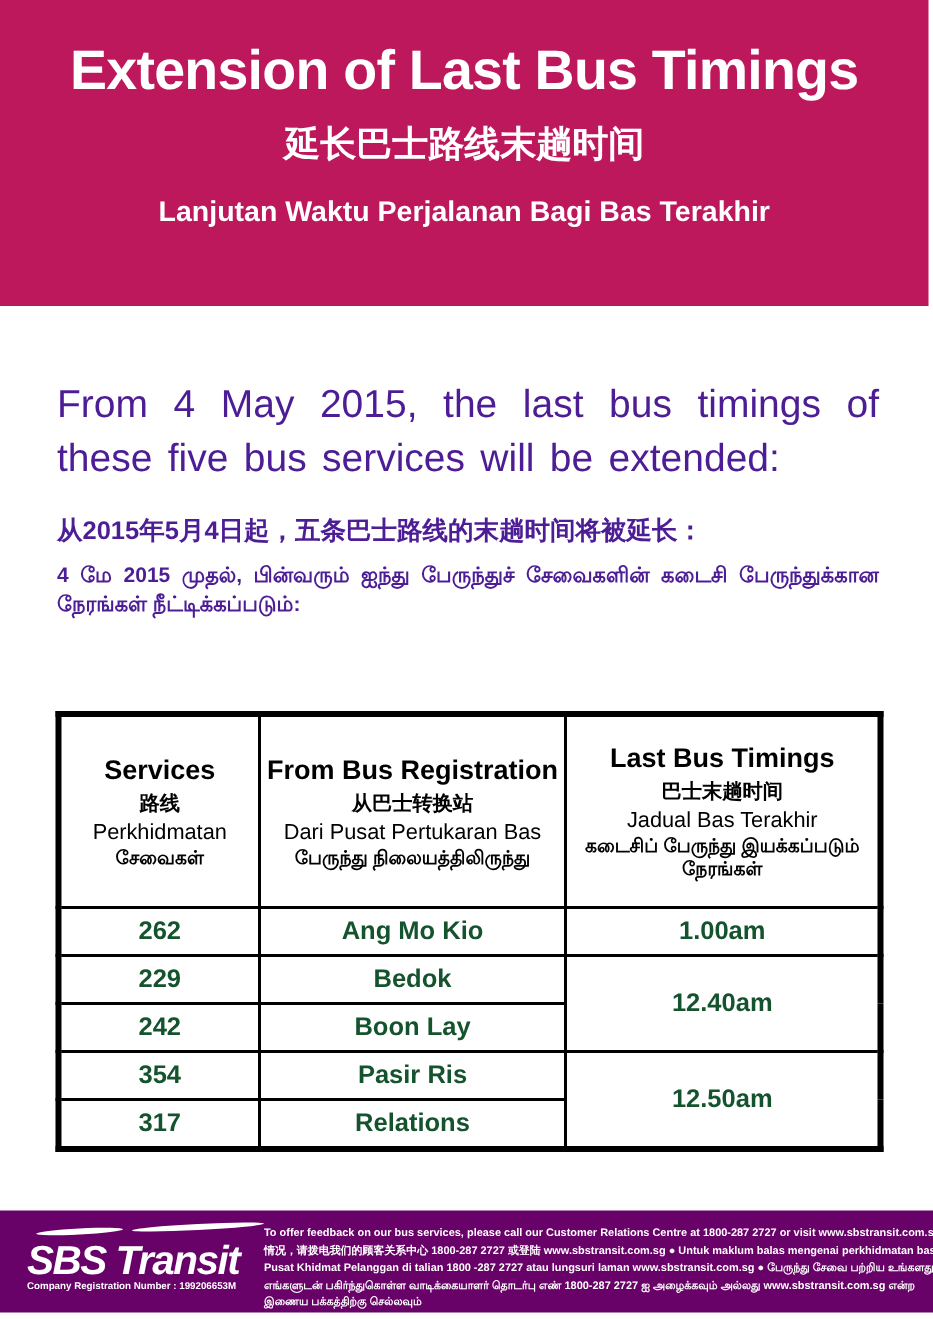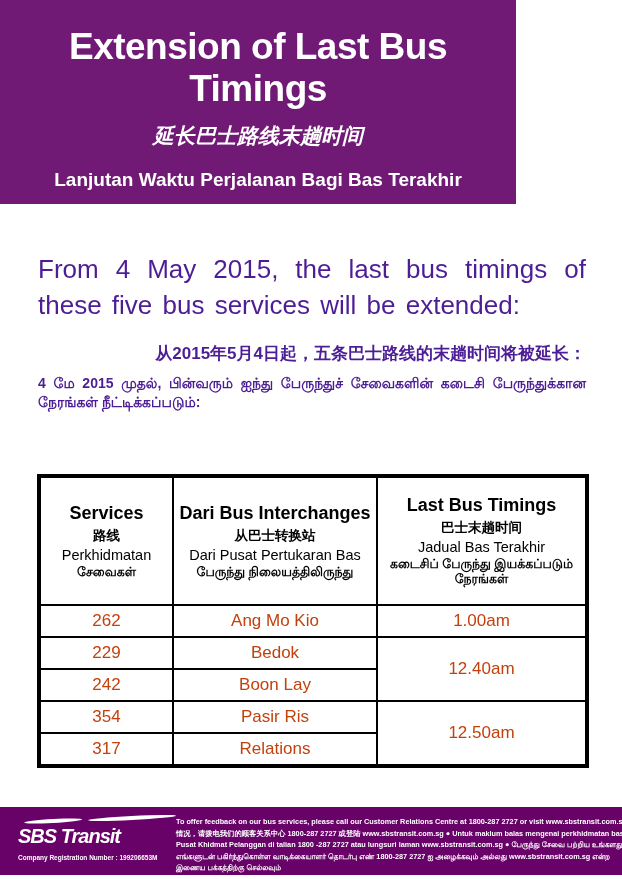--- a/index.html
+++ b/index.html
@@ -2,57 +2,57 @@
 <html><head>
 <meta charset="utf-8">
 <style>
   html,body{margin:0;padding:0;}
   body{
     width:622px;height:879px;position:relative;background:#ffffff;
     font-family:"Liberation Sans",sans-serif;overflow:hidden;
   }
   
   .banner{
-    position:absolute;top:0;left:0;width:516px;height:204px;
-    background:#701a75;color:#ffffff;text-align:center;
+    position:absolute;top:0;left:0;width:619px;height:204px;
+    background:#be185d;color:#ffffff;text-align:center;
   }
   .title-en{padding-top:26px;font-size:37px;font-weight:bold;letter-spacing:-0.5px;}
-  .title-zh{margin-top:12px;font-size:21px;font-weight:bold;font-style:italic;}
+  .title-zh{margin-top:12px;font-size:24px;font-weight:bold;}
   .title-ms{margin-top:19px;font-size:19px;font-weight:600;}
   .title-ta{margin-top:9px;font-size:15.5px;font-weight:bold;}
 
   
   .intro{position:absolute;top:251px;left:38px;width:548px;color:#4c1d95;}
   .intro-en{margin:0;font-size:26px;line-height:1.4;text-align:justify;word-spacing:3px;}
-  .intro-zh{margin:18px 0 0;font-size:17px;font-weight:600;text-align:right;}
+  .intro-zh{margin:18px 0 0;font-size:17px;font-weight:600;}
   .intro-ms{margin:12px 0 0;font-size:16.5px;line-height:1.3;text-align:justify;word-spacing:2px;}
   .intro-ta{margin:9px 0 0;font-size:14px;font-weight:600;line-height:1.35;text-align:justify;}
 
   
   table.timings{
     position:absolute;top:474px;left:37px;width:548px;
     border-collapse:collapse;table-layout:fixed;border:4px solid #000;padding-left:28px;
   }
   table.timings th,table.timings td{border:2px solid #000;text-align:center;vertical-align:middle;}
   thead th{height:118px;padding:4px 2px;vertical-align:middle;}
   .h-en{font-size:18px;font-weight:bold;}
   .h-zh{font-size:13.5px;font-weight:600;margin-top:3px;}
   .h-ms{font-size:14.5px;font-weight:400;margin-top:2px;}
   .h-ta{font-size:12.5px;font-weight:600;margin-top:2px;line-height:1.2;}
-  tbody td{height:28px;font-size:17px;color:#c2410c;font-weight:400;}
+  tbody td{height:28px;font-size:17px;color:#14532d;font-weight:700;}
   td.timing{font-size:17px;}
 
   
   .footer{
     position:absolute;top:807px;left:0;width:622px;height:68px;
     background:#690268;color:#ffffff;
   }
   .logo-block{position:absolute;left:16px;top:10px;width:155px;height:40px;}
   .logo-text{
-    position:absolute;left:2px;top:8px;font-size:20px;font-weight:bold;
+    position:absolute;left:2px;top:8px;font-size:27px;font-weight:bold;
     font-style:italic;letter-spacing:-1px;white-space:nowrap;text-align:center;
   }
   .swoosh-a{position:absolute;left:8px;top:2px;width:58px;height:4px;background:#fff;border-radius:50%;transform:rotate(-3deg);}
   .swoosh-b{position:absolute;left:72px;top:-1px;width:88px;height:4px;background:#fff;border-radius:50%;transform:rotate(-3deg);}
   .reg{position:absolute;left:18px;top:47px;font-size:6.5px;font-weight:bold;white-space:nowrap;}
   .footer-text{
     position:absolute;left:176px;top:9px;width:440px;
     font-size:7.3px;font-weight:bold;line-height:1.58;
   }
   .footer-line{white-space:nowrap;}
@@ -80,21 +80,21 @@
   </colgroup>
   <thead>
     <tr>
       <th>
         <div class="h-en">Services</div>
         <div class="h-zh">路线</div>
         <div class="h-ms">Perkhidmatan</div>
         <div class="h-ta">சேவைகள்</div>
       </th>
       <th>
-        <div class="h-en">Dari Bus Interchanges</div>
+        <div class="h-en">From Bus Registration</div>
         <div class="h-zh">从巴士转换站</div>
         <div class="h-ms">Dari Pusat Pertukaran Bas</div>
         <div class="h-ta">பேருந்து நிலையத்திலிருந்து</div>
       </th>
       <th>
         <div class="h-en">Last Bus Timings</div>
         <div class="h-zh">巴士末趟时间</div>
         <div class="h-ms">Jadual Bas Terakhir</div>
         <div class="h-ta">கடைசிப் பேருந்து இயக்கப்படும் நேரங்கள்</div>
       </th>

